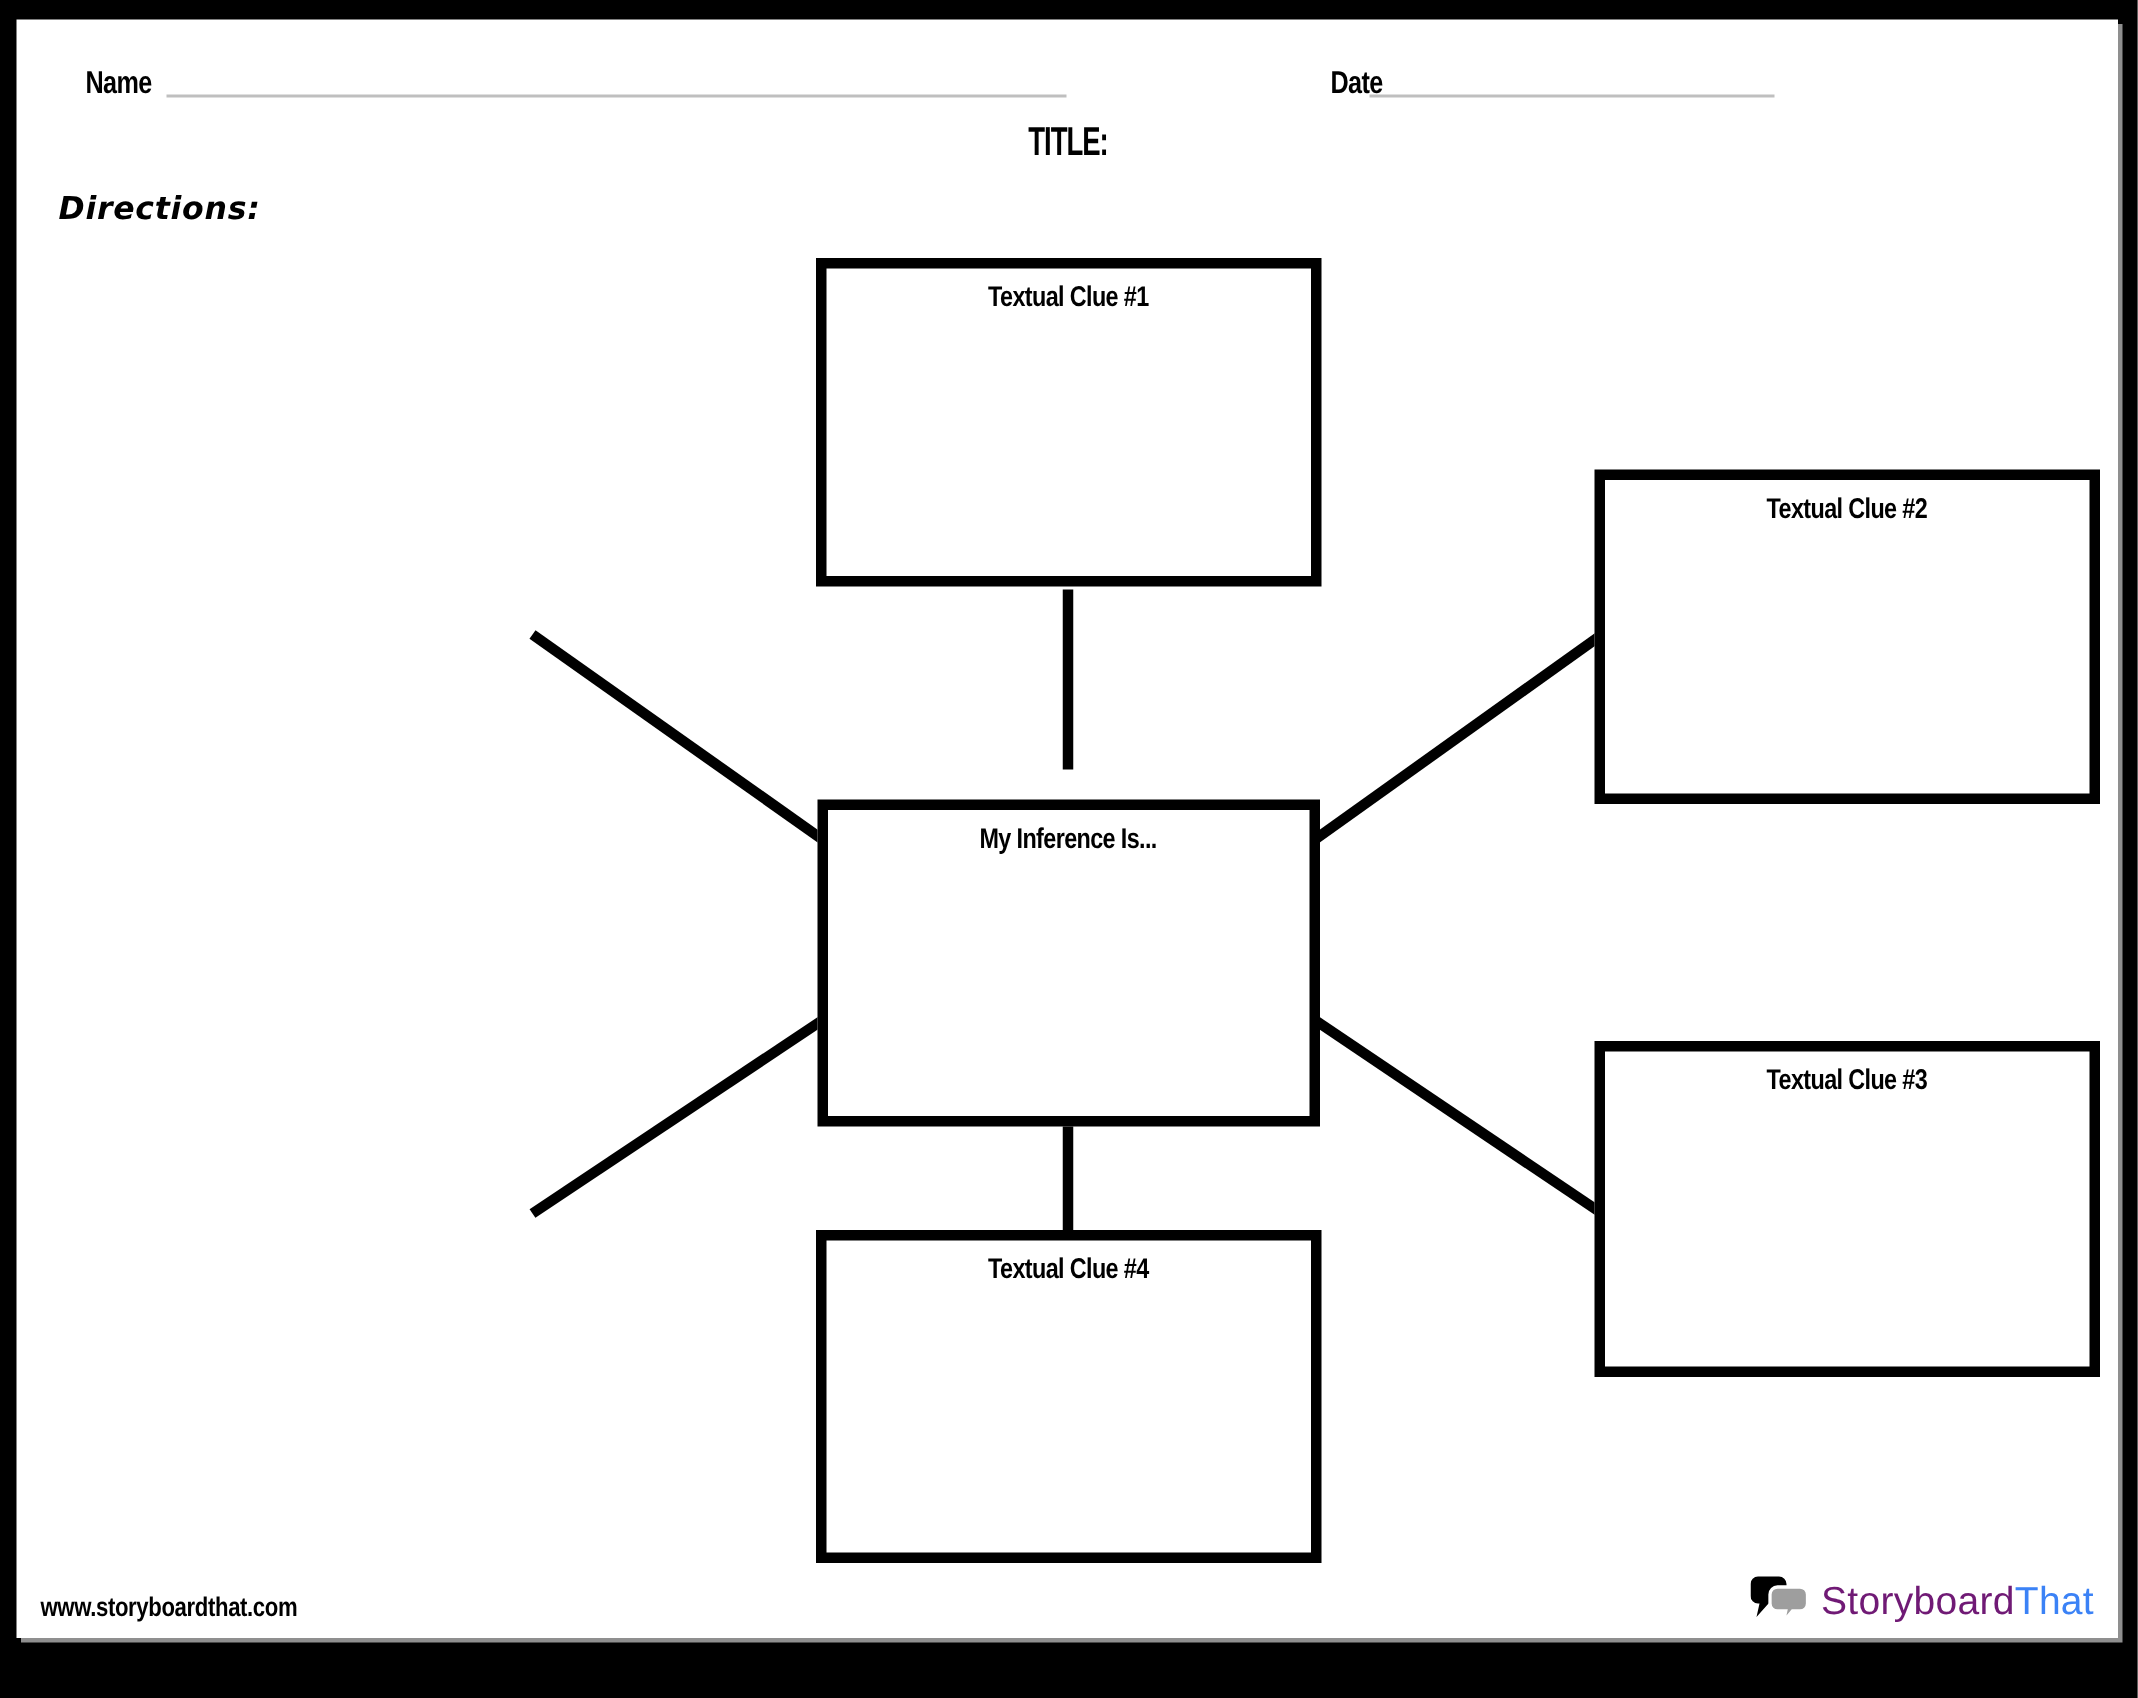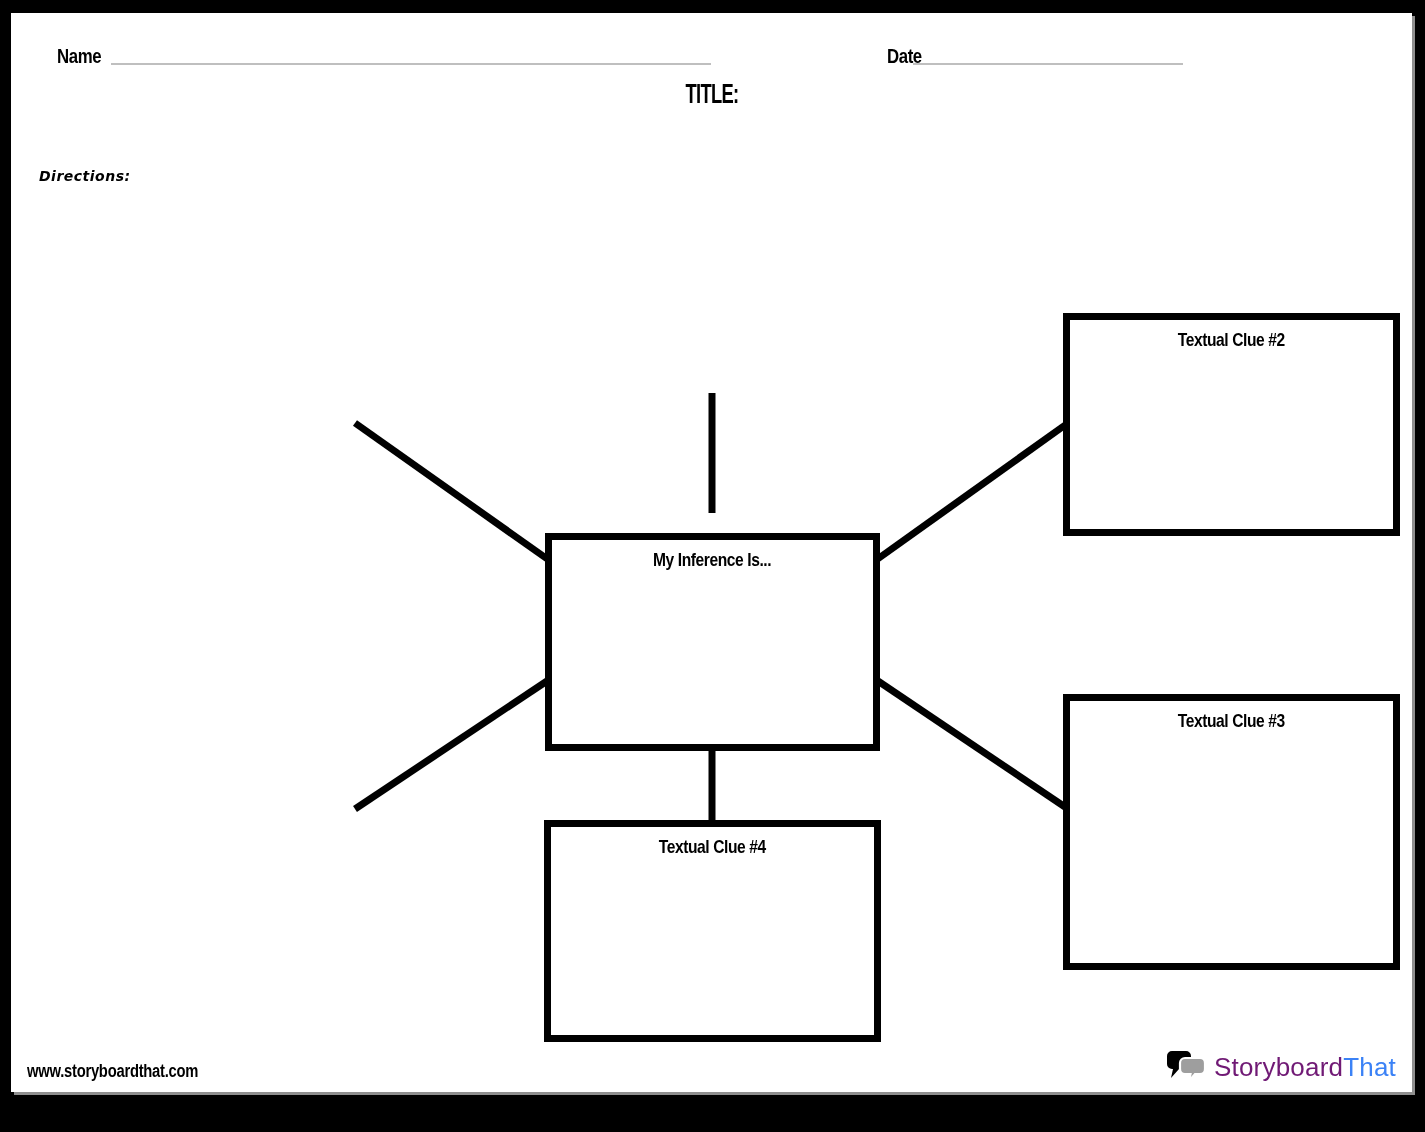--- a/index.html
+++ b/index.html
@@ -9,23 +9,23 @@
   .page{position:absolute;left:11px;top:13px;width:1401px;height:1079px;background:#fff;
         box-shadow:3px 3px 0 #8f8f8f;}
   
   .cond{display:inline-block;font-weight:bold;color:#000;
         font-family:"Liberation Sans",sans-serif;transform:scaleX(0.8);white-space:nowrap;}
   .hdr-label{position:absolute;font-size:21px;letter-spacing:-0.5px;}
   .hdr-label .cond{transform-origin:left center;}
   .blank-line{position:absolute;height:2px;background:#bfbfbf;}
   .title-row{position:absolute;left:0;top:66px;width:100%;text-align:center;font-size:27px;}
   .title-row .cond{transform:scaleX(0.68);transform-origin:center center;letter-spacing:-1px;}
-  .directions{position:absolute;left:28px;top:114px;font-size:14px;color:#000;
+  .directions{position:absolute;left:28px;top:114px;font-size:21px;color:#000;
               font-family:"DejaVu Sans",sans-serif;font-style:italic;font-weight:600;
-              letter-spacing:0.5px;margin-top:41px;}
+              letter-spacing:0.5px;}
   .connectors{position:absolute;left:0;top:0;width:1401px;height:1079px;z-index:1;}
   .box{position:absolute;background:#fff;border:7px solid #000;box-sizing:border-box;
        z-index:2;text-align:center;}
   .box-heading{display:block;padding-top:9px;font-size:19px;}
   .box-heading .cond{transform:scaleX(0.82);transform-origin:center top;letter-spacing:-0.5px;}
   .footer-url{position:absolute;left:16px;bottom:10px;font-size:18px;font-weight:bold;
               color:#000;}
   .footer-url .cond{transform:scaleX(0.82);transform-origin:left bottom;letter-spacing:-0.3px;}
   .logo{position:absolute;right:16px;bottom:8px;display:flex;align-items:center;}
   .logo-icon{width:40px;height:34px;margin-right:7px;}
@@ -58,24 +58,27 @@
 
     <svg class="connectors" viewBox="0 0 1401 1079">
       <line x1="701" y1="380" x2="701" y2="500" stroke="#000" stroke-width="7"></line>
       <line x1="701" y1="708" x2="701" y2="832" stroke="#000" stroke-width="7"></line>
       <line x1="344" y1="410" x2="542" y2="550" stroke="#000" stroke-width="7"></line>
       <line x1="1057" y1="410" x2="861" y2="550" stroke="#000" stroke-width="7"></line>
       <line x1="344" y1="796" x2="542" y2="664" stroke="#000" stroke-width="7"></line>
       <line x1="1057" y1="796" x2="861" y2="664" stroke="#000" stroke-width="7"></line>
     </svg>
 
+    <div class="box" style="left:533px;top:159px;width:337px;height:219px;">
+      <span class="box-heading"><span class="cond">Textual Clue #1</span></span>
+    </div>
     <div class="box" style="left:1052px;top:300px;width:337px;height:223px;">
       <span class="box-heading"><span class="cond">Textual Clue #2</span></span>
     </div>
-    <div class="box" style="left:1052px;top:681px;width:337px;height:276px;">
+    <div class="box" style="left:1052px;top:681px;width:337px;height:224px;">
       <span class="box-heading"><span class="cond">Textual Clue #3</span></span>
     </div>
     <div class="box" style="left:533px;top:807px;width:337px;height:222px;">
       <span class="box-heading"><span class="cond">Textual Clue #4</span></span>
     </div>
 
     <div class="box" style="left:534px;top:520px;width:335px;height:218px;">
       <span class="box-heading"><span class="cond">My Inference Is...</span></span>
     </div>
 

